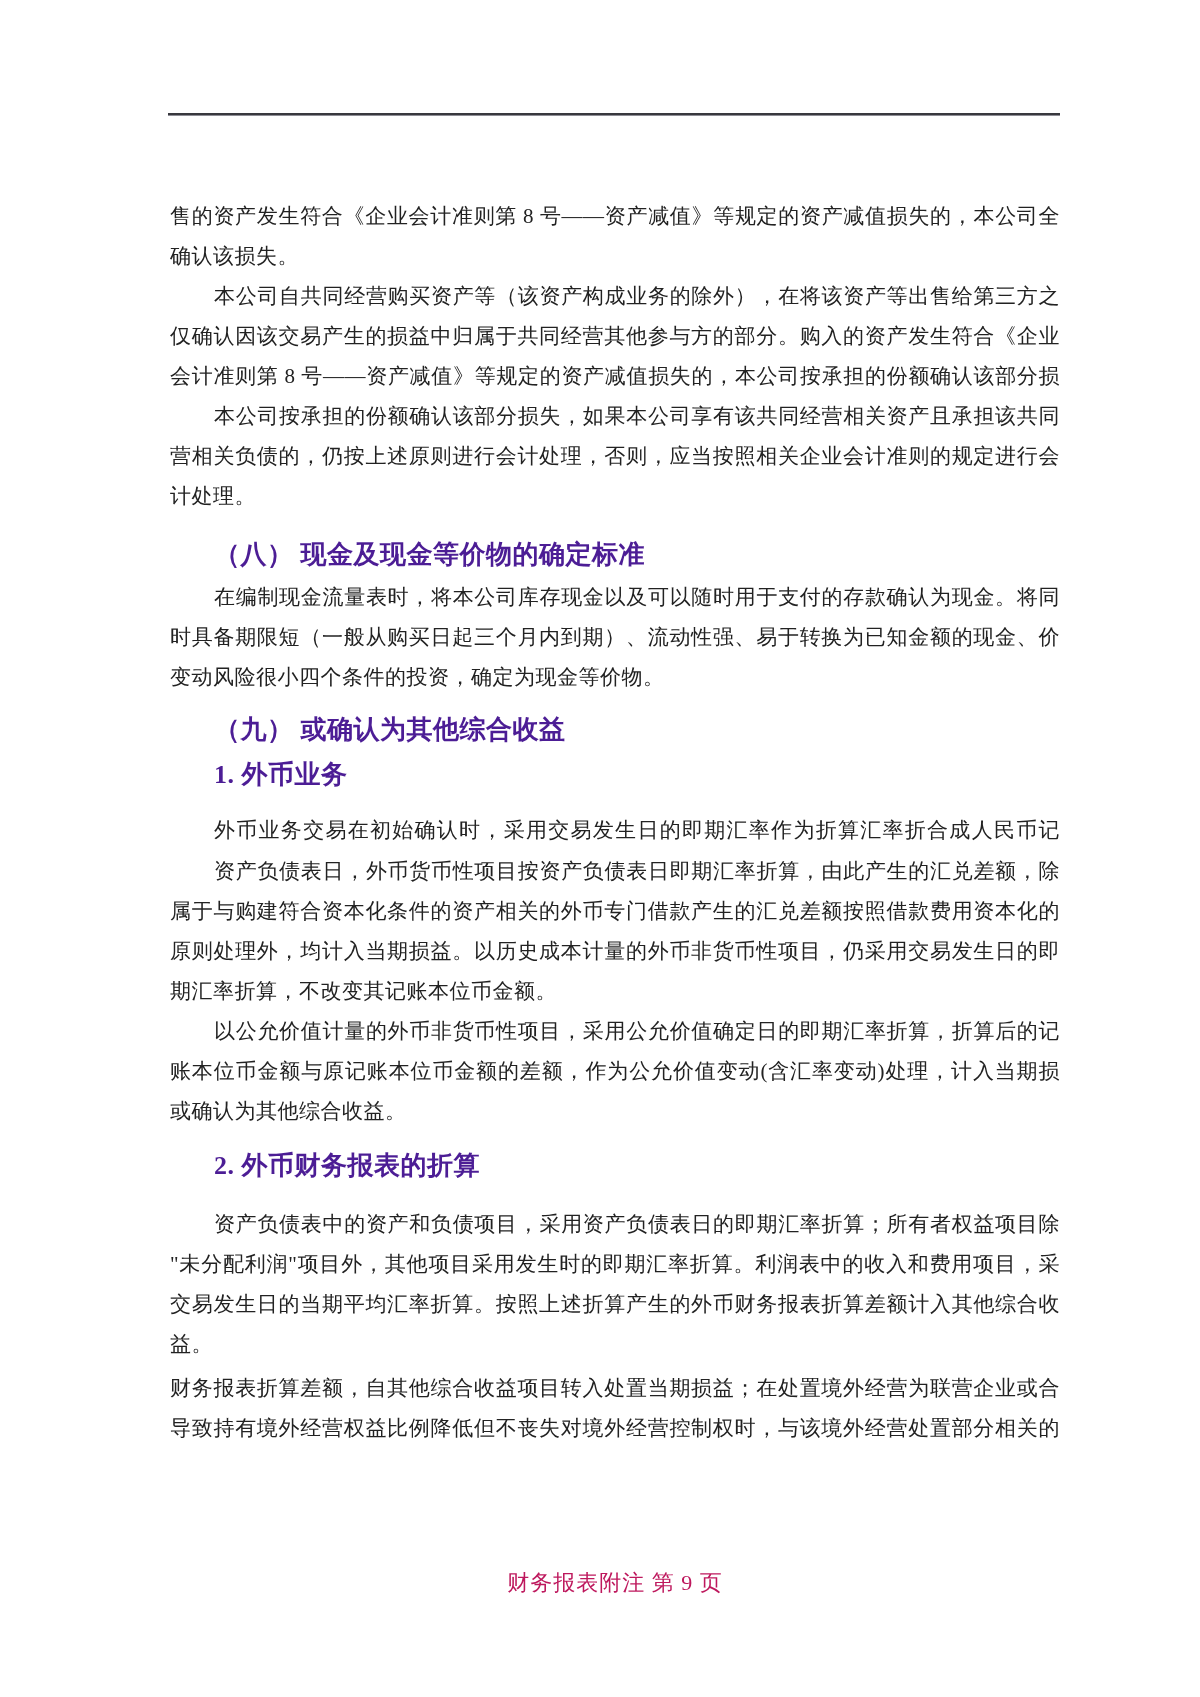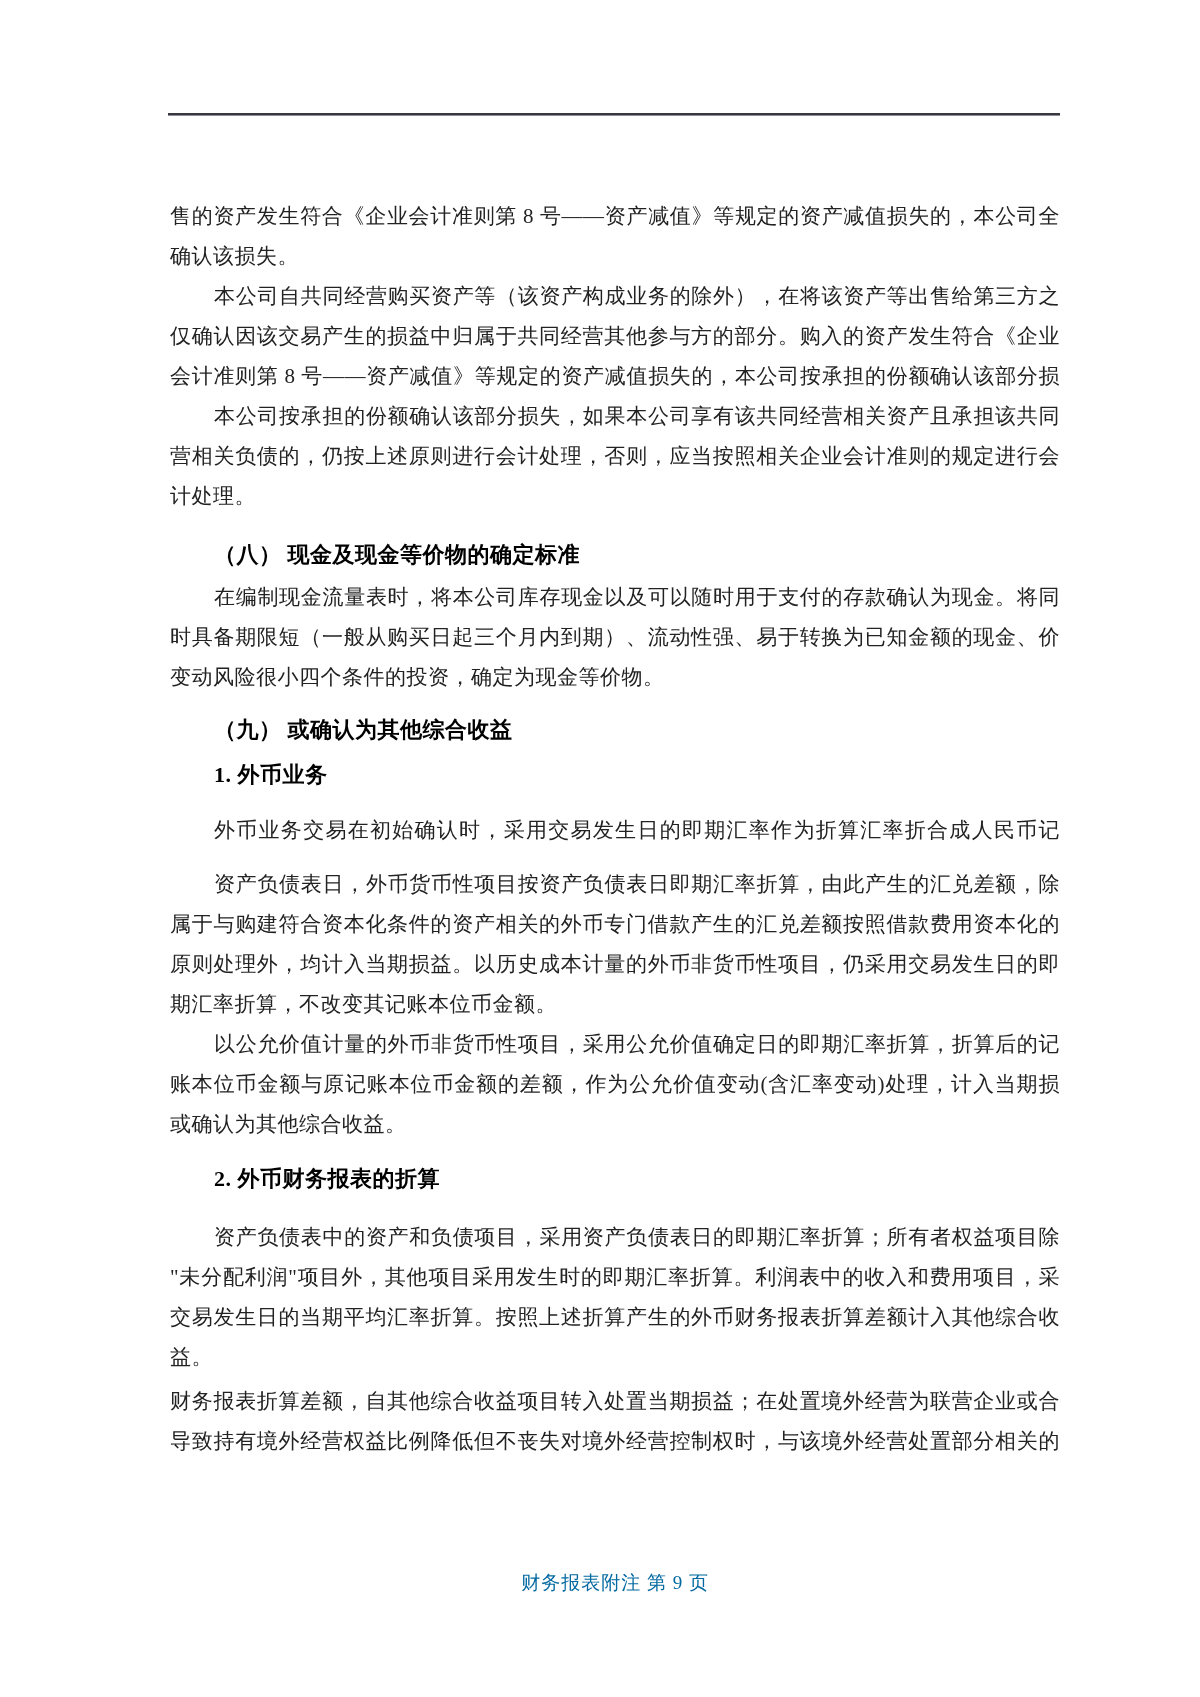--- a/index.html
+++ b/index.html
@@ -36,42 +36,42 @@
     text-align: justify;
     text-align-last: justify;
   }
   .ln.end { text-align-last: left; }
   .ln.ind { text-indent: 44px; }
 
   .sec {
     height: 40px;
     overflow: hidden;
     font-weight: bold;
-    font-size: 22px;
-    color: #000000;
+    font-size: 26px;
+    color: #4c1d95;
     text-indent: 44px;
     white-space: nowrap;
   }
 
   .m-h8 { margin: 19px 0 2px 0; }
   .m-h9 { margin-top: 13px; }
   .m-s1 { margin-top: 5px; }
   .m-p5 { margin-top: 15px; }
-  .m-p6 { margin-top: 14px; }
+  .m-p6 { margin-top: 1px; }
   .m-s2 { margin: 15px 0 18px 0; }
   .m-p9 { margin-top: 4px; }
 
   .footer {
     position: absolute;
     left: 170px; top: 1563px;
     width: 890px;
     text-align: center;
-    font-size: 19px;
+    font-size: 22px;
     line-height: 40px;
-    color: #0369a1;
+    color: #be185d;
     letter-spacing: 1px;
   }
 </style>
 </head>
 <body>
 
 <div class="page">
 
   <div class="rule"></div>
 

